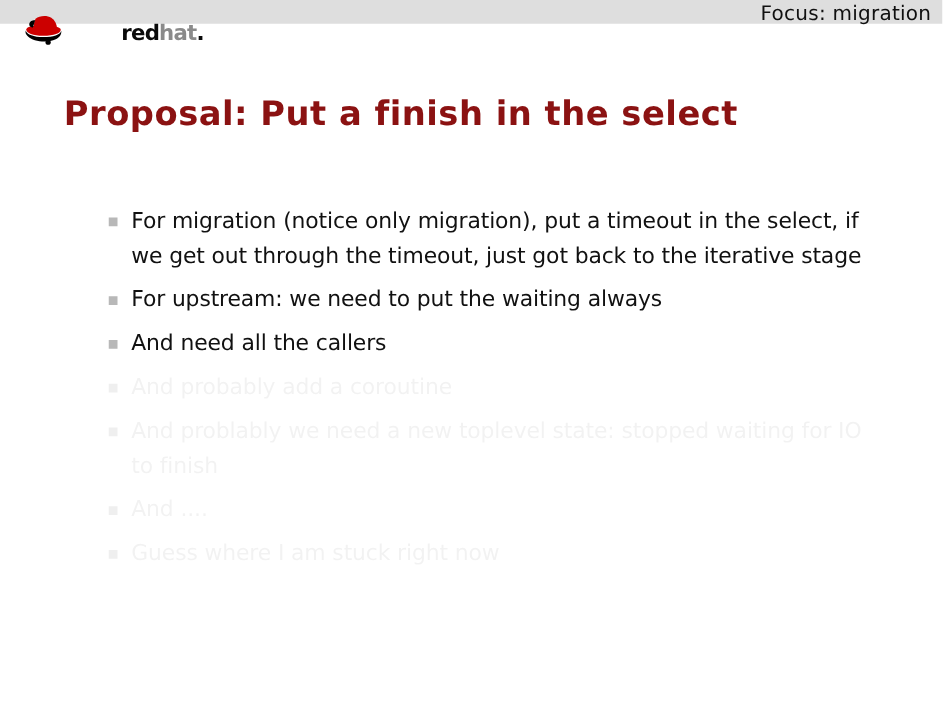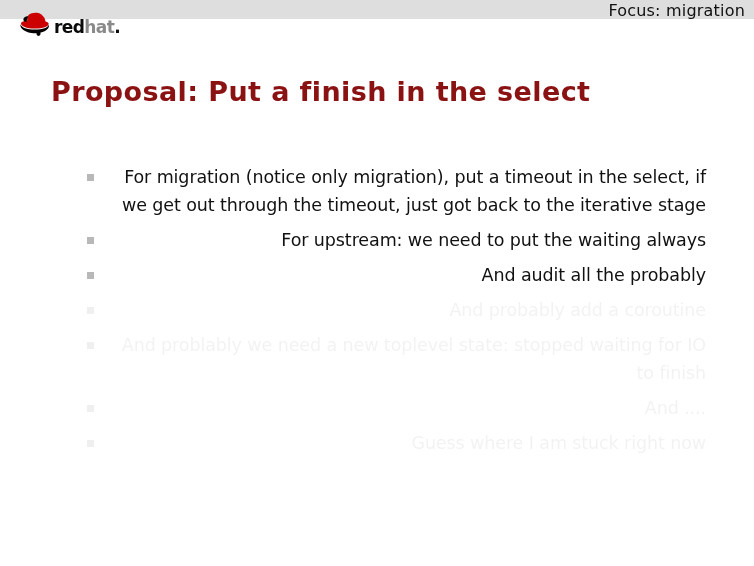--- a/index.html
+++ b/index.html
@@ -36,20 +36,21 @@
   }
 
   
   #logo-block {
     position: absolute;
     left: 18px;
     top: 10px;
     height: 30px;
     display: flex;
     align-items: center;
+    gap: 43px;
   }
   #shadowman-icon {
     width: 34px;
     height: 26px;
     display: block;
   }
   #logo-wordmark {
     margin-left: 2px;
     font-family: "DejaVu Sans", sans-serif;
     font-size: 17px;
@@ -94,21 +95,20 @@
   }
   .bullet-row {
     position: relative;
     padding-left: 19px;
     margin-bottom: 7px;
     font-family: "DejaVu Sans", sans-serif;
     font-size: 17.5px;
     line-height: 28px;
     color: #111111;
     letter-spacing: -0.1px;
-    text-align: right;
   }
   .bullet-marker {
     position: absolute;
     left: 1px;
     top: 11px;
     width: 7px;
     height: 7px;
     background: #b8b8b8;
     display: block;
   }
@@ -153,21 +153,21 @@
     <span class="bullet-text">For migration (notice only migration), put a timeout in the select, if we get out through the timeout, just got back to the iterative stage</span>
   </div>
 
   <div class="bullet-row">
     <span class="bullet-marker"></span>
     <span class="bullet-text">For upstream: we need to put the waiting always</span>
   </div>
 
   <div class="bullet-row">
     <span class="bullet-marker"></span>
-    <span class="bullet-text">And audit all the probably</span>
+    <span class="bullet-text">And need all the callers</span>
   </div>
 
   <div class="bullet-row faded">
     <span class="bullet-marker"></span>
     <span class="bullet-text">And probably add a coroutine</span>
   </div>
 
   <div class="bullet-row faded">
     <span class="bullet-marker"></span>
     <span class="bullet-text">And problably we need a new toplevel state: stopped waiting for IO to finish</span>

